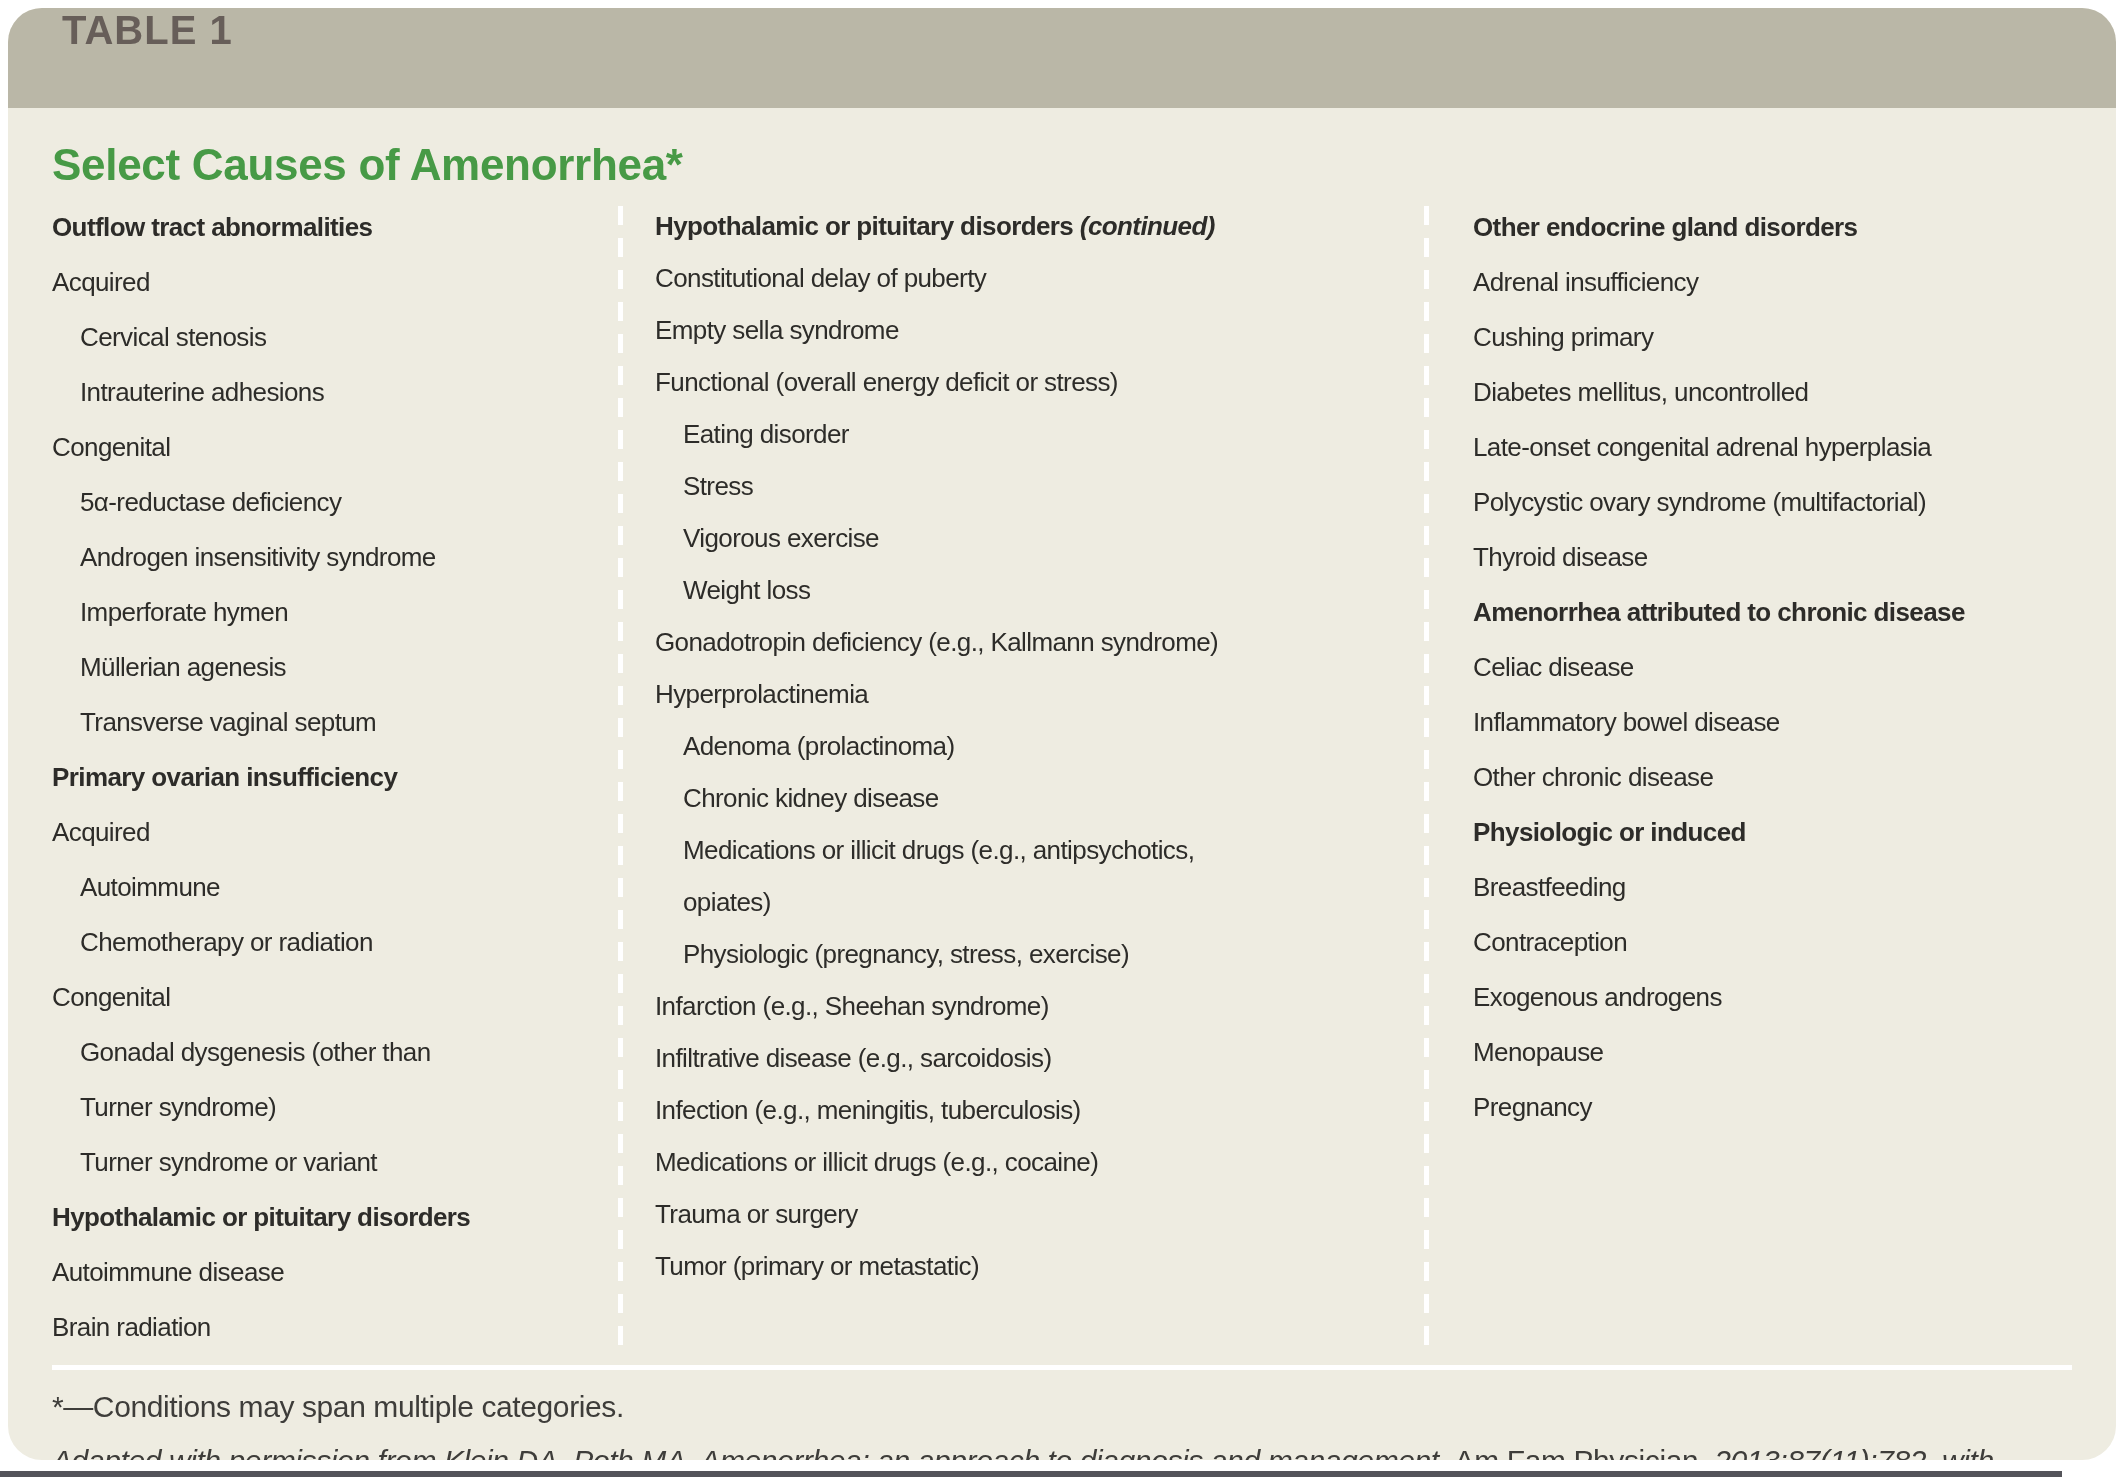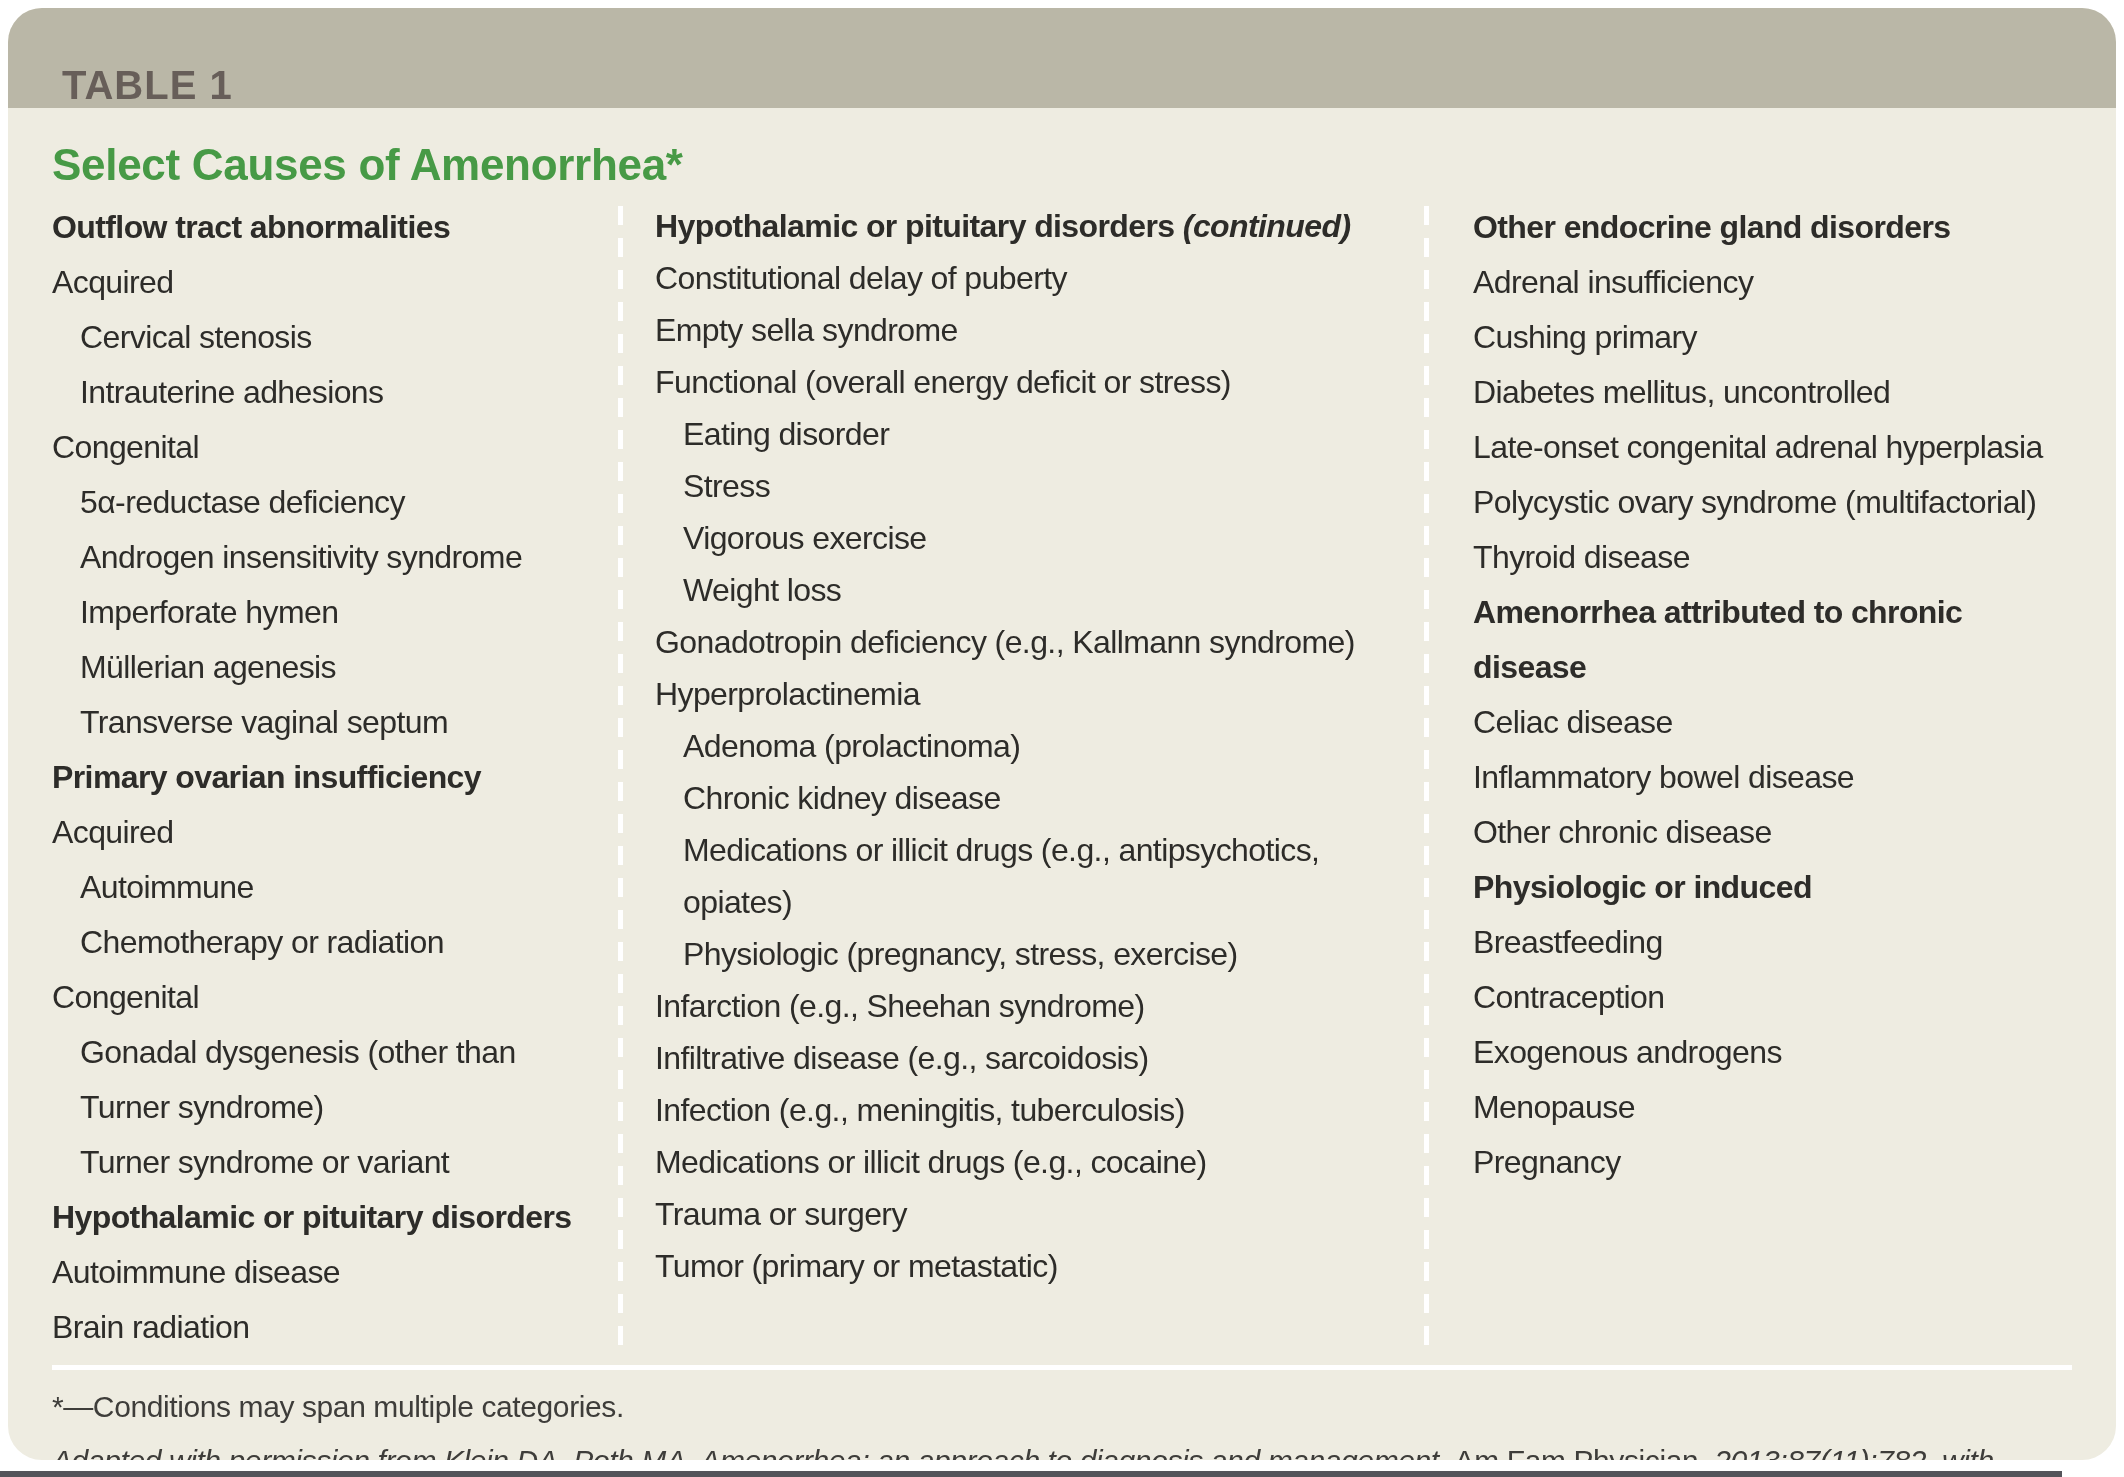--- a/index.html
+++ b/index.html
@@ -22,21 +22,21 @@
   .card{
     position:absolute;
     left:8px;top:8px;width:2108px;height:1452px;
     background:var(--body-bg);
     border-radius:34px;
     overflow:hidden;
   }
   .header-bar{
     height:100px;
     background:var(--bar-bg);
-    display:flex;align-items:flex-end;
+    display:flex;align-items:flex-start;
     padding-left:54px;
   }
   .table-label{
     font-size:40px;font-weight:bold;
     letter-spacing:1px;
     color:var(--bar-text);
   }
   .body{
     padding:0 44px;
     position:relative;
@@ -48,21 +48,21 @@
     letter-spacing:-0.3px;
   }
   .columns{
     position:relative;
     margin-top:10px;
     display:grid;
     grid-template-columns:566px 806px 648px;
   }
   .col{list-style:none;}
   .col li{
-    font-size:32px;
+    font-size:26px;
     line-height:55px;
     letter-spacing:-0.6px;
     color:var(--item-text);
     white-space:pre-line;
   }
   .col.col-mid li{line-height:52px;}
   .col li.h{font-weight:bold;}
   .col li.s{padding-left:28px;}
   .col li .cont{font-weight:bold;font-style:italic;}
   .col.col-mid{padding-left:37px;}

